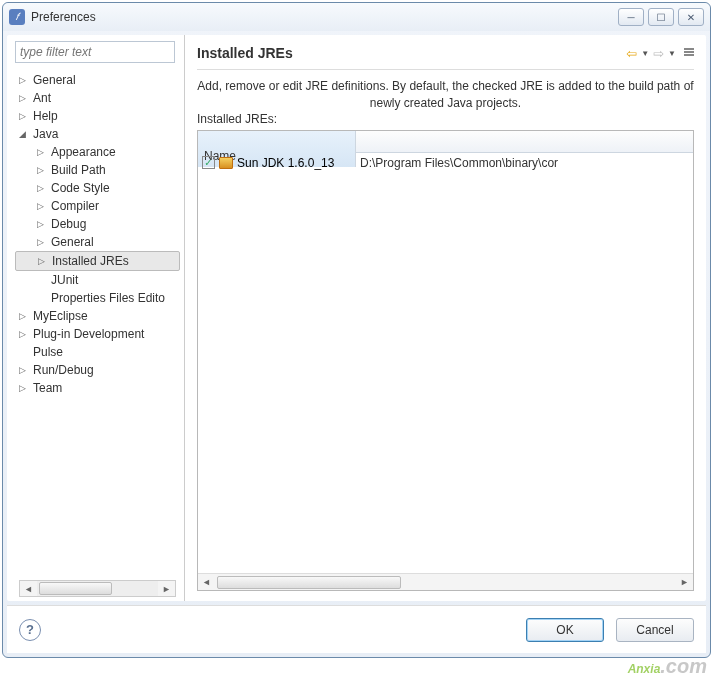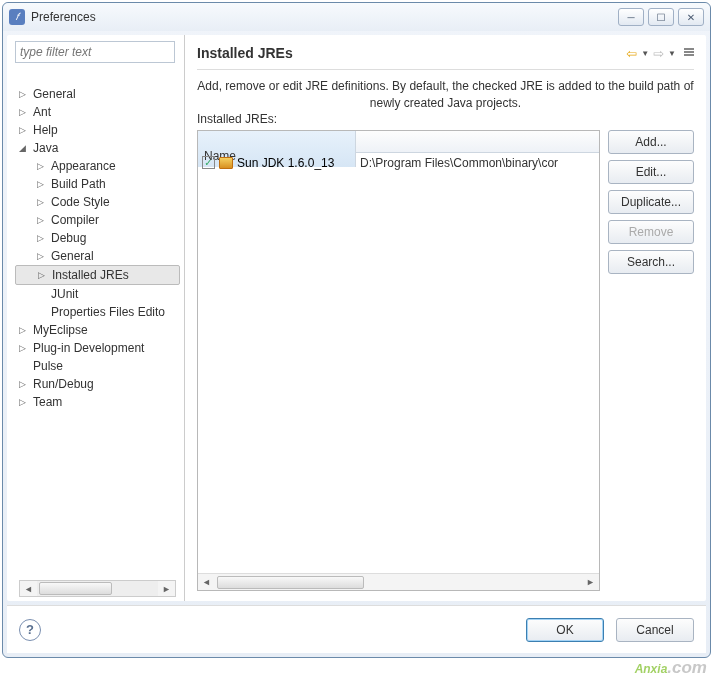--- a/index.html
+++ b/index.html
@@ -9,21 +9,21 @@
 
 .titlebar { height: 28px; display: flex; align-items: center; padding: 0 6px; background: linear-gradient(#f7fafd,#e8eef6); border-radius: 6px 6px 0 0; }
 .titlebar .app-icon { width: 16px; height: 16px; background: #5a7fbf; border-radius: 3px; margin-right: 6px; display: flex; align-items: center; justify-content: center; color: #fff; font-size: 10px; font-style: italic; }
 .titlebar .title { flex: 1; color: #333; }
 .win-btns { display: flex; gap: 4px; }
 .win-btn { width: 26px; height: 18px; border: 1px solid #a0b0c5; border-radius: 3px; background: linear-gradient(#fff,#e2e9f2); display: flex; align-items: center; justify-content: center; font-size: 10px; color: #4a5a70; cursor: pointer; }
 
 .content { flex: 1; display: flex; background: #fff; margin: 4px; border-radius: 2px; }
 
 .sidebar { width: 178px; border-right: 1px solid #ccc; display: flex; flex-direction: column; padding: 6px 4px 4px 8px; }
-.filter-input { width: 160px; height: 22px; border: 1px solid #bcc7d4; padding: 2px 4px; color: #888; font-style: italic; margin-bottom: 22px; }
+.filter-input { width: 160px; height: 22px; border: 1px solid #bcc7d4; padding: 2px 4px; color: #888; font-style: italic; margin-bottom: 8px; }
 .tree { flex: 1; overflow: hidden; color: #333; }
 .tree-item { padding: 2px 0 2px 0; cursor: pointer; display: flex; align-items: center; }
 .tree-item.l0 { padding-left: 18px; }
 .tree-item.l1 { padding-left: 36px; }
 .tree-item.selected { background: #e8e8e8; border: 1px solid #bbb; border-radius: 2px; }
 .tree-item .arrow { position: absolute; margin-left: -14px; font-size: 9px; color: #666; }
 .hscroll { height: 17px; border: 1px solid #ccc; background: #f4f4f4; display: flex; align-items: center; margin: 4px 4px 0 4px; }
 .hscroll .arrow-btn { width: 17px; height: 15px; display: flex; align-items: center; justify-content: center; color: #666; font-size: 9px; }
 .hscroll .track { flex: 1; height: 15px; background: #eee; position: relative; }
 .hscroll .thumb { position: absolute; left: 2px; width: 60%; height: 13px; top: 1px; background: linear-gradient(#f8f8f8,#ddd); border: 1px solid #bbb; border-radius: 2px; }
@@ -63,21 +63,21 @@
 .btn { height: 24px; border: 1px solid #a9b4c2; border-radius: 3px; background: linear-gradient(#fdfdfd,#e8ecf1); color: #333; cursor: pointer; padding: 0 6px; text-align: center; line-height: 22px; }
 .btn.disabled { color: #aaa; cursor: default; }
 
 .footer { height: 48px; display: flex; align-items: center; padding: 0 12px; border-top: 1px solid #ddd; background: #fff; margin: 0 4px 4px 4px; }
 .help-icon { width: 22px; height: 22px; border: 1.5px solid #7a8fb0; border-radius: 50%; display: flex; align-items: center; justify-content: center; color: #5a7090; font-size: 13px; font-weight: bold; cursor: pointer; }
 .footer-spacer { flex: 1; }
 .footer .btn { width: 78px; margin-left: 12px; }
 .footer .btn.primary { border: 1px solid #3c7fb1; box-shadow: inset 0 0 0 1px #a3d3f5; }
 
 .watermark { position: absolute; right: 6px; bottom: 2px; font-size: 18px; font-style: italic; color: #8cc63f; opacity: 0.8; font-weight: bold; }
-.watermark .com { color: #bbb; font-size: 17px; }
+.watermark .com { color: #bbb; font-size: 20px; }
 </style>
 </head>
 <body>
 
 <div class="window">
   <div class="titlebar">
     <div class="app-icon">𝑓</div>
     <div class="title">Preferences</div>
     <div class="win-btns">
       <div class="win-btn">─</div>
@@ -203,27 +203,20 @@
               </div>
             </div>
           <div class="table-hscroll">
             <div class="arrow-btn">◄</div>
             <div class="track">
                 <div class="thumb"></div>
               </div>
             <div class="arrow-btn">►</div>
           </div>
         </div>
-        <div class="side-btns">
-          <div class="btn">Add...</div>
-          <div class="btn">Edit...</div>
-          <div class="btn">Duplicate...</div>
-          <div class="btn disabled">Remove</div>
-          <div class="btn">Search...</div>
-        </div>
       </div>
     </div>
   </div>
 
   <div class="footer">
     <div class="help-icon">?</div>
     <div class="footer-spacer"></div>
     <div class="btn primary">OK</div>
     <div class="btn">Cancel</div>
   </div>

